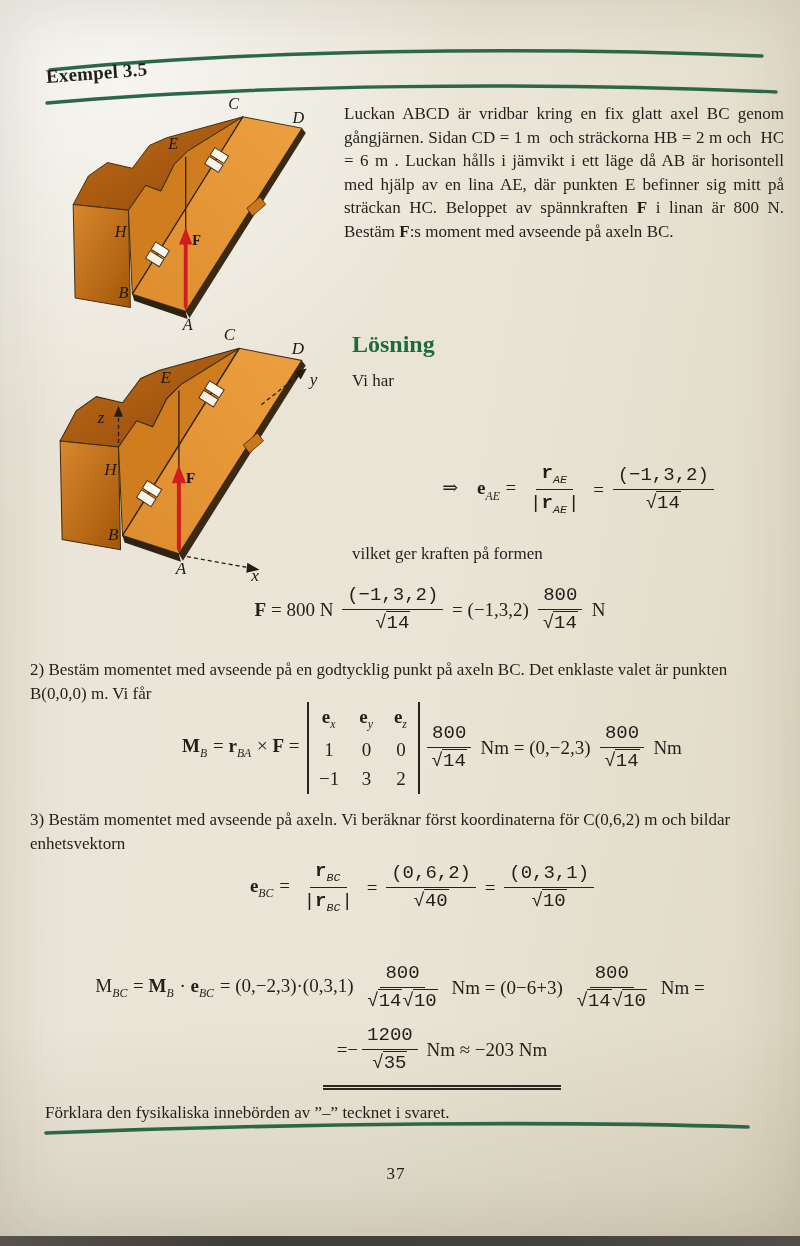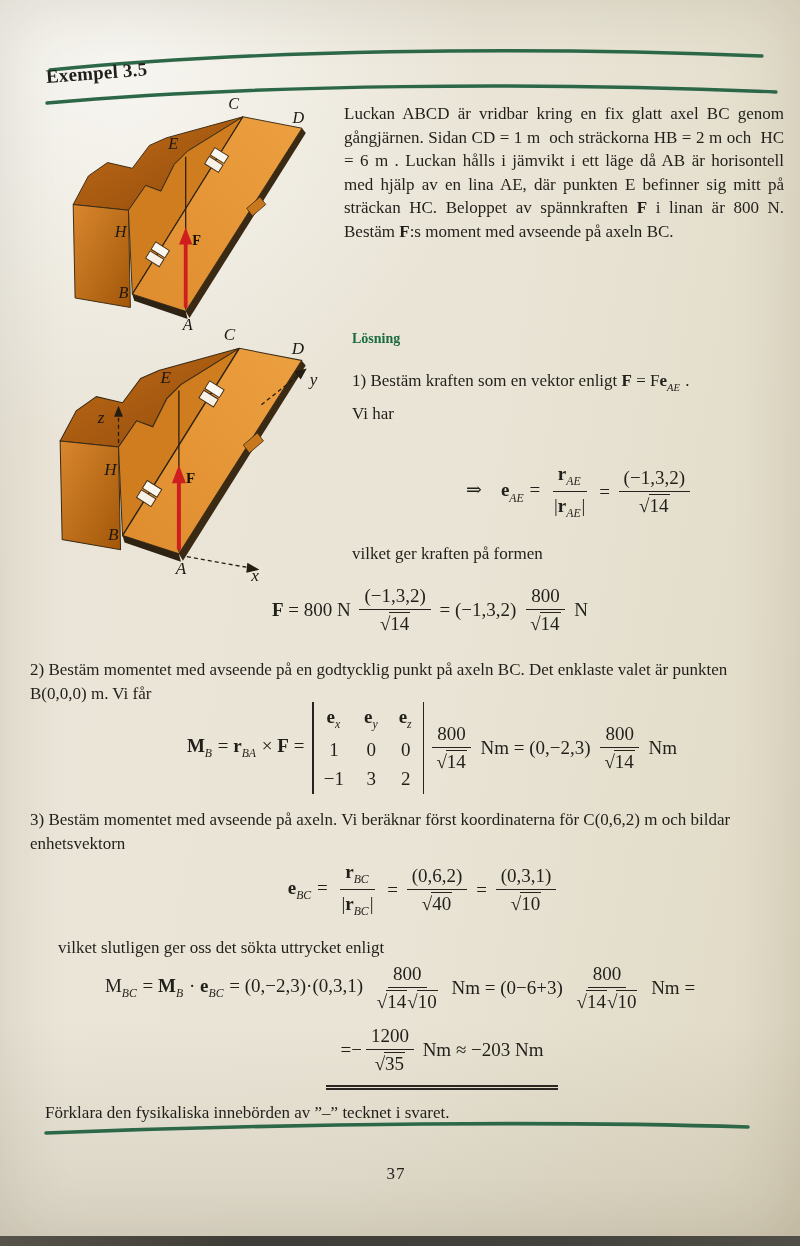--- a/index.html
+++ b/index.html
@@ -20,28 +20,28 @@
          transform:rotate(-4.3deg);transform-origin:left center;letter-spacing:.2px;}
   
   .para{font-size:17px;line-height:23.6px;}
   .seg{white-space:pre-wrap;}
   .seg-i{}
   .seg-b{font-weight:bold;}
   .seg-s{font-style:italic;font-size:.62em;vertical-align:-0.45em;padding-right:1px;}
   .seg-r{border-top:1.4px solid #26231e;padding:0 1px;margin-left:-1px;}
   
   .eqrow{display:flex;align-items:center;justify-content:center;font-size:19px;}
-  .frac{display:inline-flex;flex-direction:column;align-items:center;margin:0 4px;line-height:1.25;}
+  .frac{display:inline-flex;flex-direction:column;align-items:center;margin:0 4px;line-height:1.25;font-family:Liberation Mono, monospace;}
   .frac .num{border-bottom:1.4px solid #26231e;padding:0 5px 1px;}
   .frac .den{padding:2px 5px 0;}
   .mat{display:inline-flex;align-items:stretch;margin:0 3px;}
   .mat .bar{width:1.7px;background:#26231e;}
   .mat .grid{display:grid;grid-template-columns:repeat(3,auto);column-gap:20px;row-gap:7px;
              padding:4px 10px;justify-items:center;align-items:center;}
-  .losning{position:absolute;left:352px;top:331px;font-weight:bold;font-size:14px;color:#1b6b40;}
+  .losning{position:absolute;left:352px;top:331px;font-weight:bold;font-size:24px;color:#1b6b40;}
   .uwrap{display:flex;align-items:center;border-bottom:5px double #2a2722;padding:0 14px 9px;}
   .pageno{position:absolute;left:0;top:1164px;width:792px;text-align:center;font-size:17px;letter-spacing:1px;}
   .bottom-strip{position:absolute;left:0;bottom:0;width:800px;height:10px;
                 background:linear-gradient(90deg,#56534a,#3f3d37 30%,#44423c 70%,#504e47);}
   svg text{font-family:"Liberation Serif","DejaVu Serif",serif;}
   .figlbl{font-style:italic;font-size:17px;fill:#1b1813;}
   .figlblb{font-weight:bold;font-size:15px;fill:#161006;}
 </style>
 </head>
 <body>
@@ -155,21 +155,20 @@
     <text x="80" y="216" text-anchor="end" class="figlbl">B</text>
     <text x="142" y="250" text-anchor="middle" class="figlbl">A</text>
     <text x="66" y="100" text-anchor="end" class="figlbl">z</text>
     <text x="270" y="62" class="figlbl">y</text>
     <text x="212" y="257" class="figlbl">x</text>
   </svg>
 
   <div class="losning">Lösning</div>
 
   <div class="abs para" style="left:352px;top:368px;width:432px;line-height:26px;">
-    <div><span class="seg seg-n">1) Bestäm kraften som en vektor enligt </span><span class="seg seg-b">F</span><span class="seg seg-n"> = </span><span class="seg seg-i">F</span><span class="seg seg-b">e</span><span class="seg seg-s">AE</span><span class="seg seg-n"> .</span></div>
     <div><span class="seg seg-n">Vi har</span></div>
   </div>
 
   <div class="abs eqrow" style="left:380px;top:462px;width:400px;">
     <span class="segs"><span class="seg seg-n">⇒    </span><span class="seg seg-b">e</span><span class="seg seg-s">AE</span><span class="seg seg-n"> = </span></span>
     <span class="frac">
       <span class="num"><span class="seg seg-b">r</span><span class="seg seg-s">AE</span></span>
       <span class="den"><span class="seg seg-n">|</span><span class="seg seg-b">r</span><span class="seg seg-s">AE</span><span class="seg seg-n">|</span></span>
     </span>
     <span class="segs"><span class="seg seg-n"> = </span></span>
@@ -239,21 +238,20 @@
       <span class="num"><span class="seg seg-n">(0,6,2)</span></span>
       <span class="den"><span class="seg seg-n">√</span><span class="seg seg-r">40</span></span>
     </span>
     <span class="segs"><span class="seg seg-n"> = </span></span>
     <span class="frac">
       <span class="num"><span class="seg seg-n">(0,3,1)</span></span>
       <span class="den"><span class="seg seg-n">√</span><span class="seg seg-r">10</span></span>
     </span>
   </div>
 
-  <div class="abs para" style="left:58px;top:936px;"><span class="seg seg-n">vilket slutligen ger oss det sökta uttrycket enligt</span></div>
 
   <div class="abs eqrow" style="left:0;top:962px;width:800px;">
     <span class="segs"><span class="seg seg-i">M</span><span class="seg seg-s">BC</span><span class="seg seg-n"> = </span><span class="seg seg-b">M</span><span class="seg seg-s">B</span><span class="seg seg-n"> · </span><span class="seg seg-b">e</span><span class="seg seg-s">BC</span><span class="seg seg-n"> = (0,−2,3)·(0,3,1) </span></span>
     <span class="frac">
       <span class="num"><span class="seg seg-n">800</span></span>
       <span class="den"><span class="seg seg-n">√</span><span class="seg seg-r">14</span><span class="seg seg-n">√</span><span class="seg seg-r">10</span></span>
     </span>
     <span class="segs"><span class="seg seg-n"> Nm = (0−6+3) </span></span>
     <span class="frac">
       <span class="num"><span class="seg seg-n">800</span></span>

